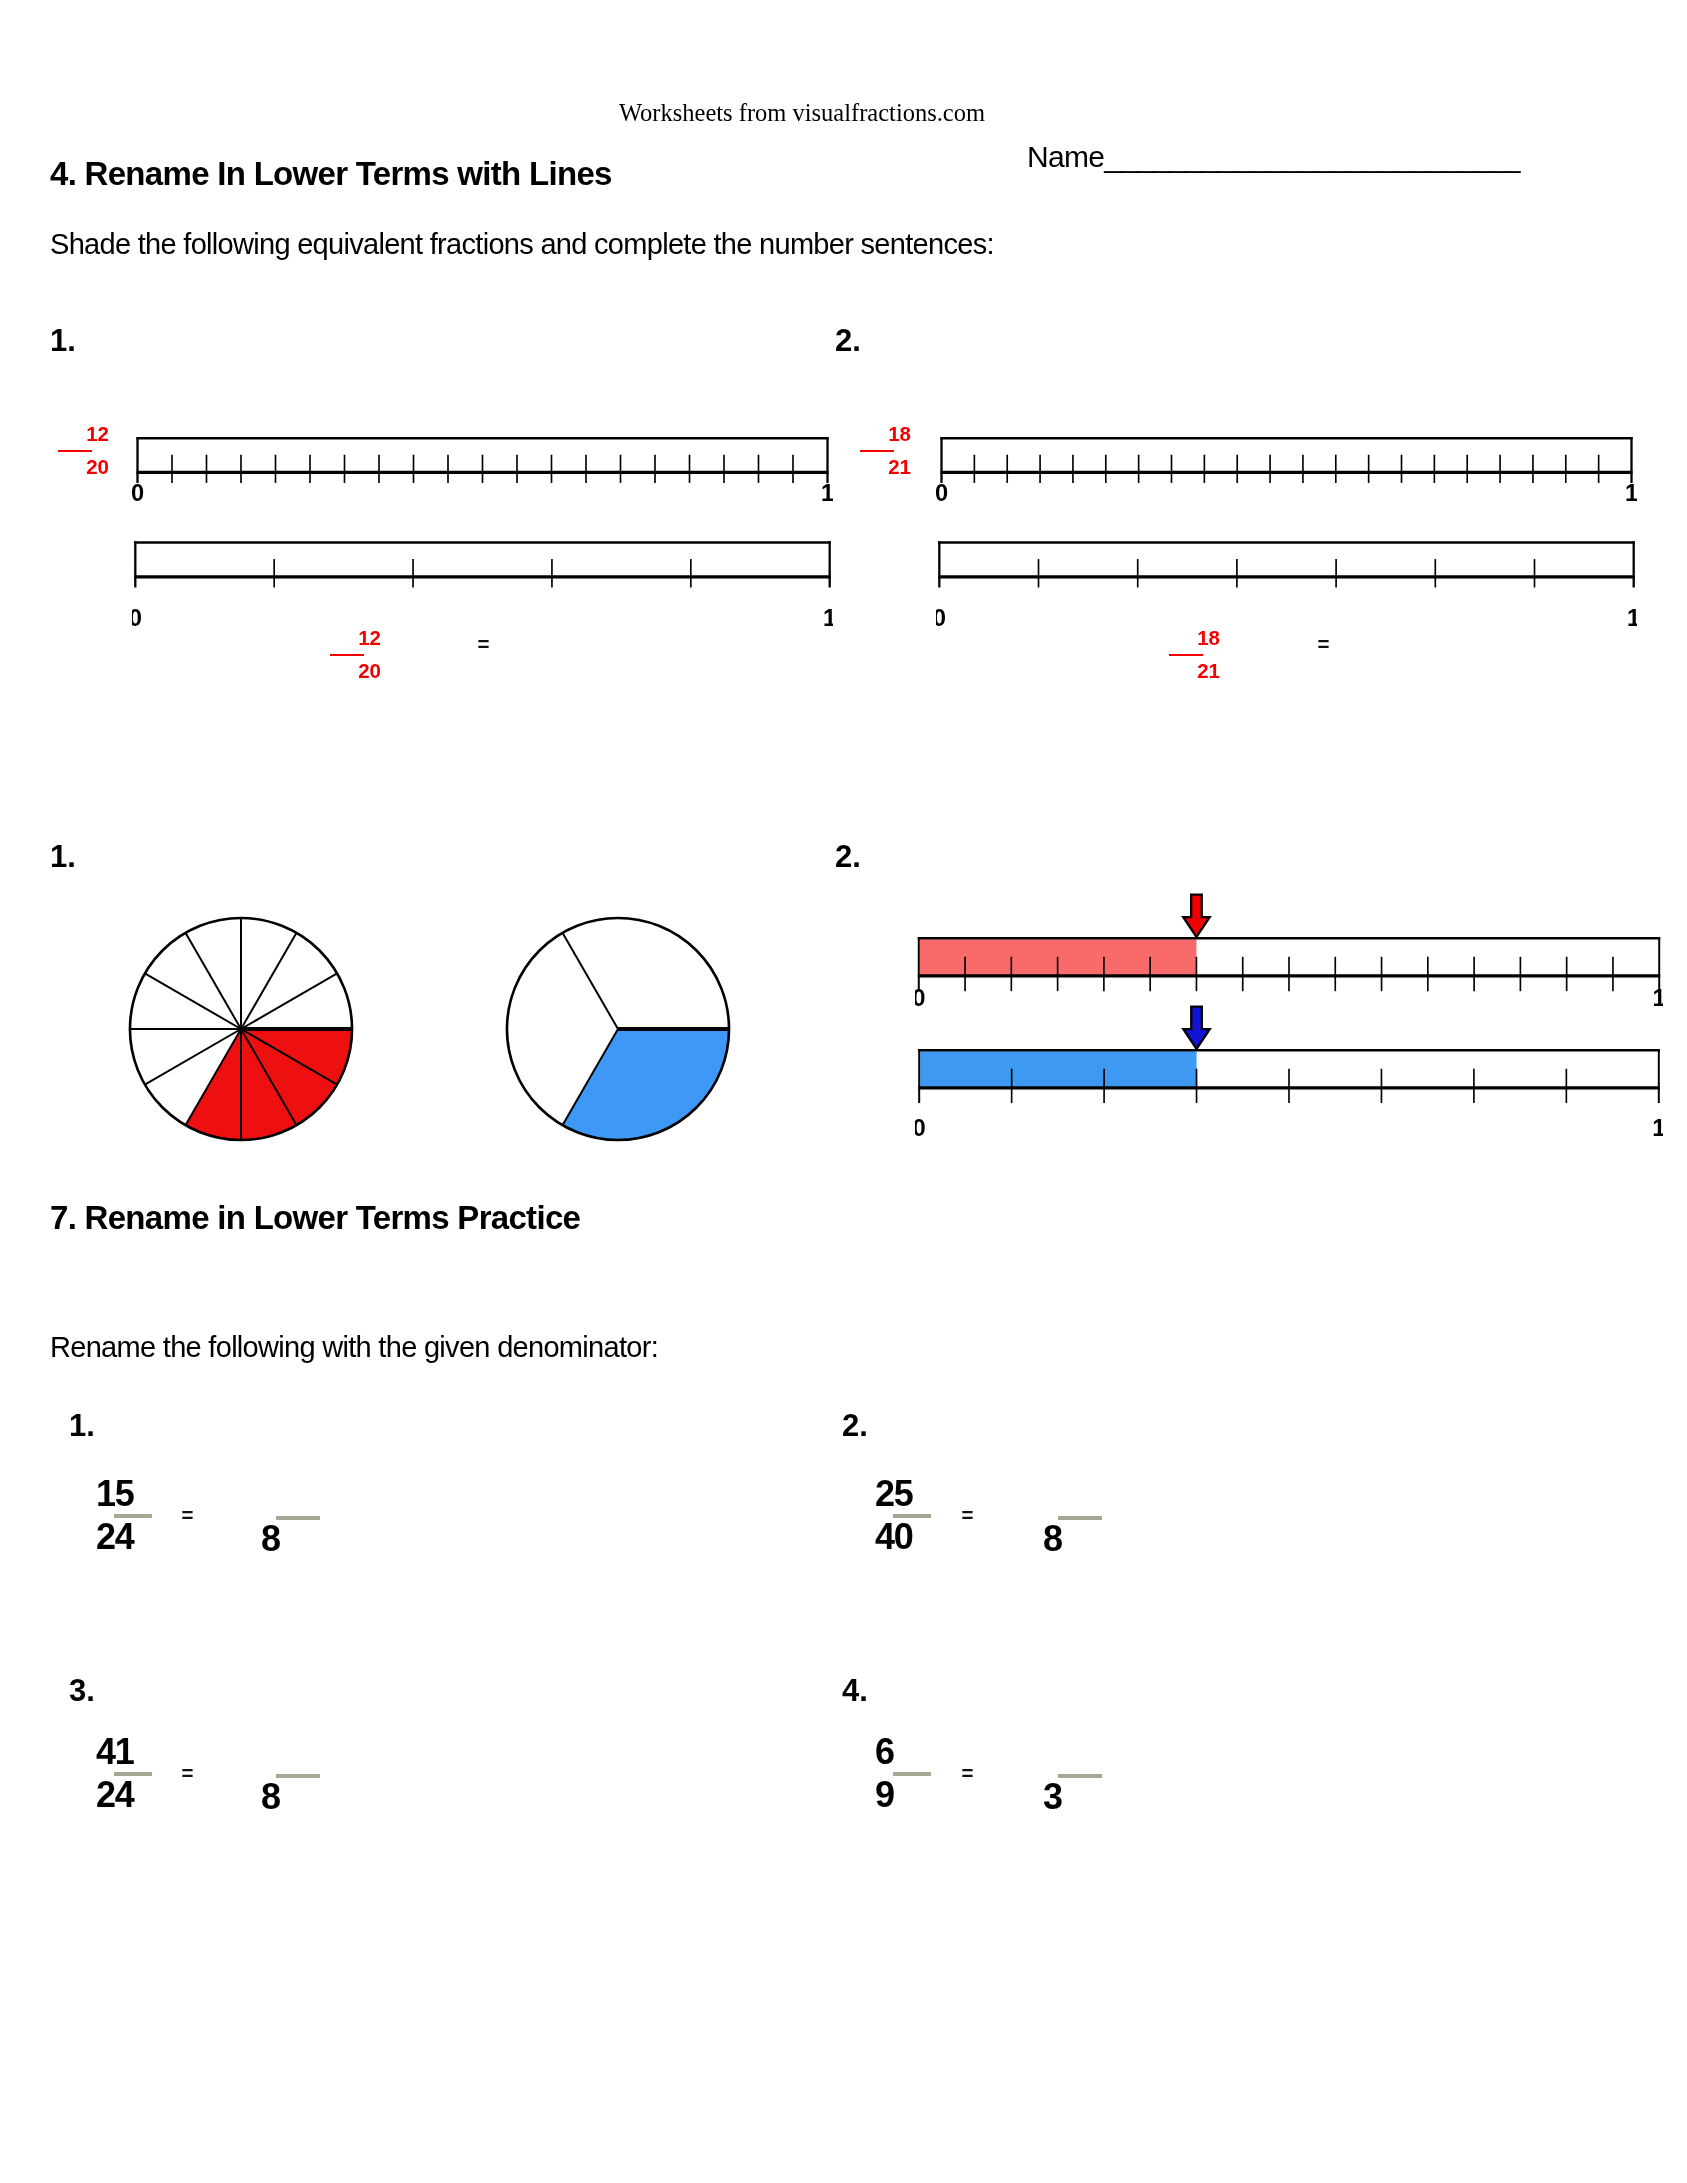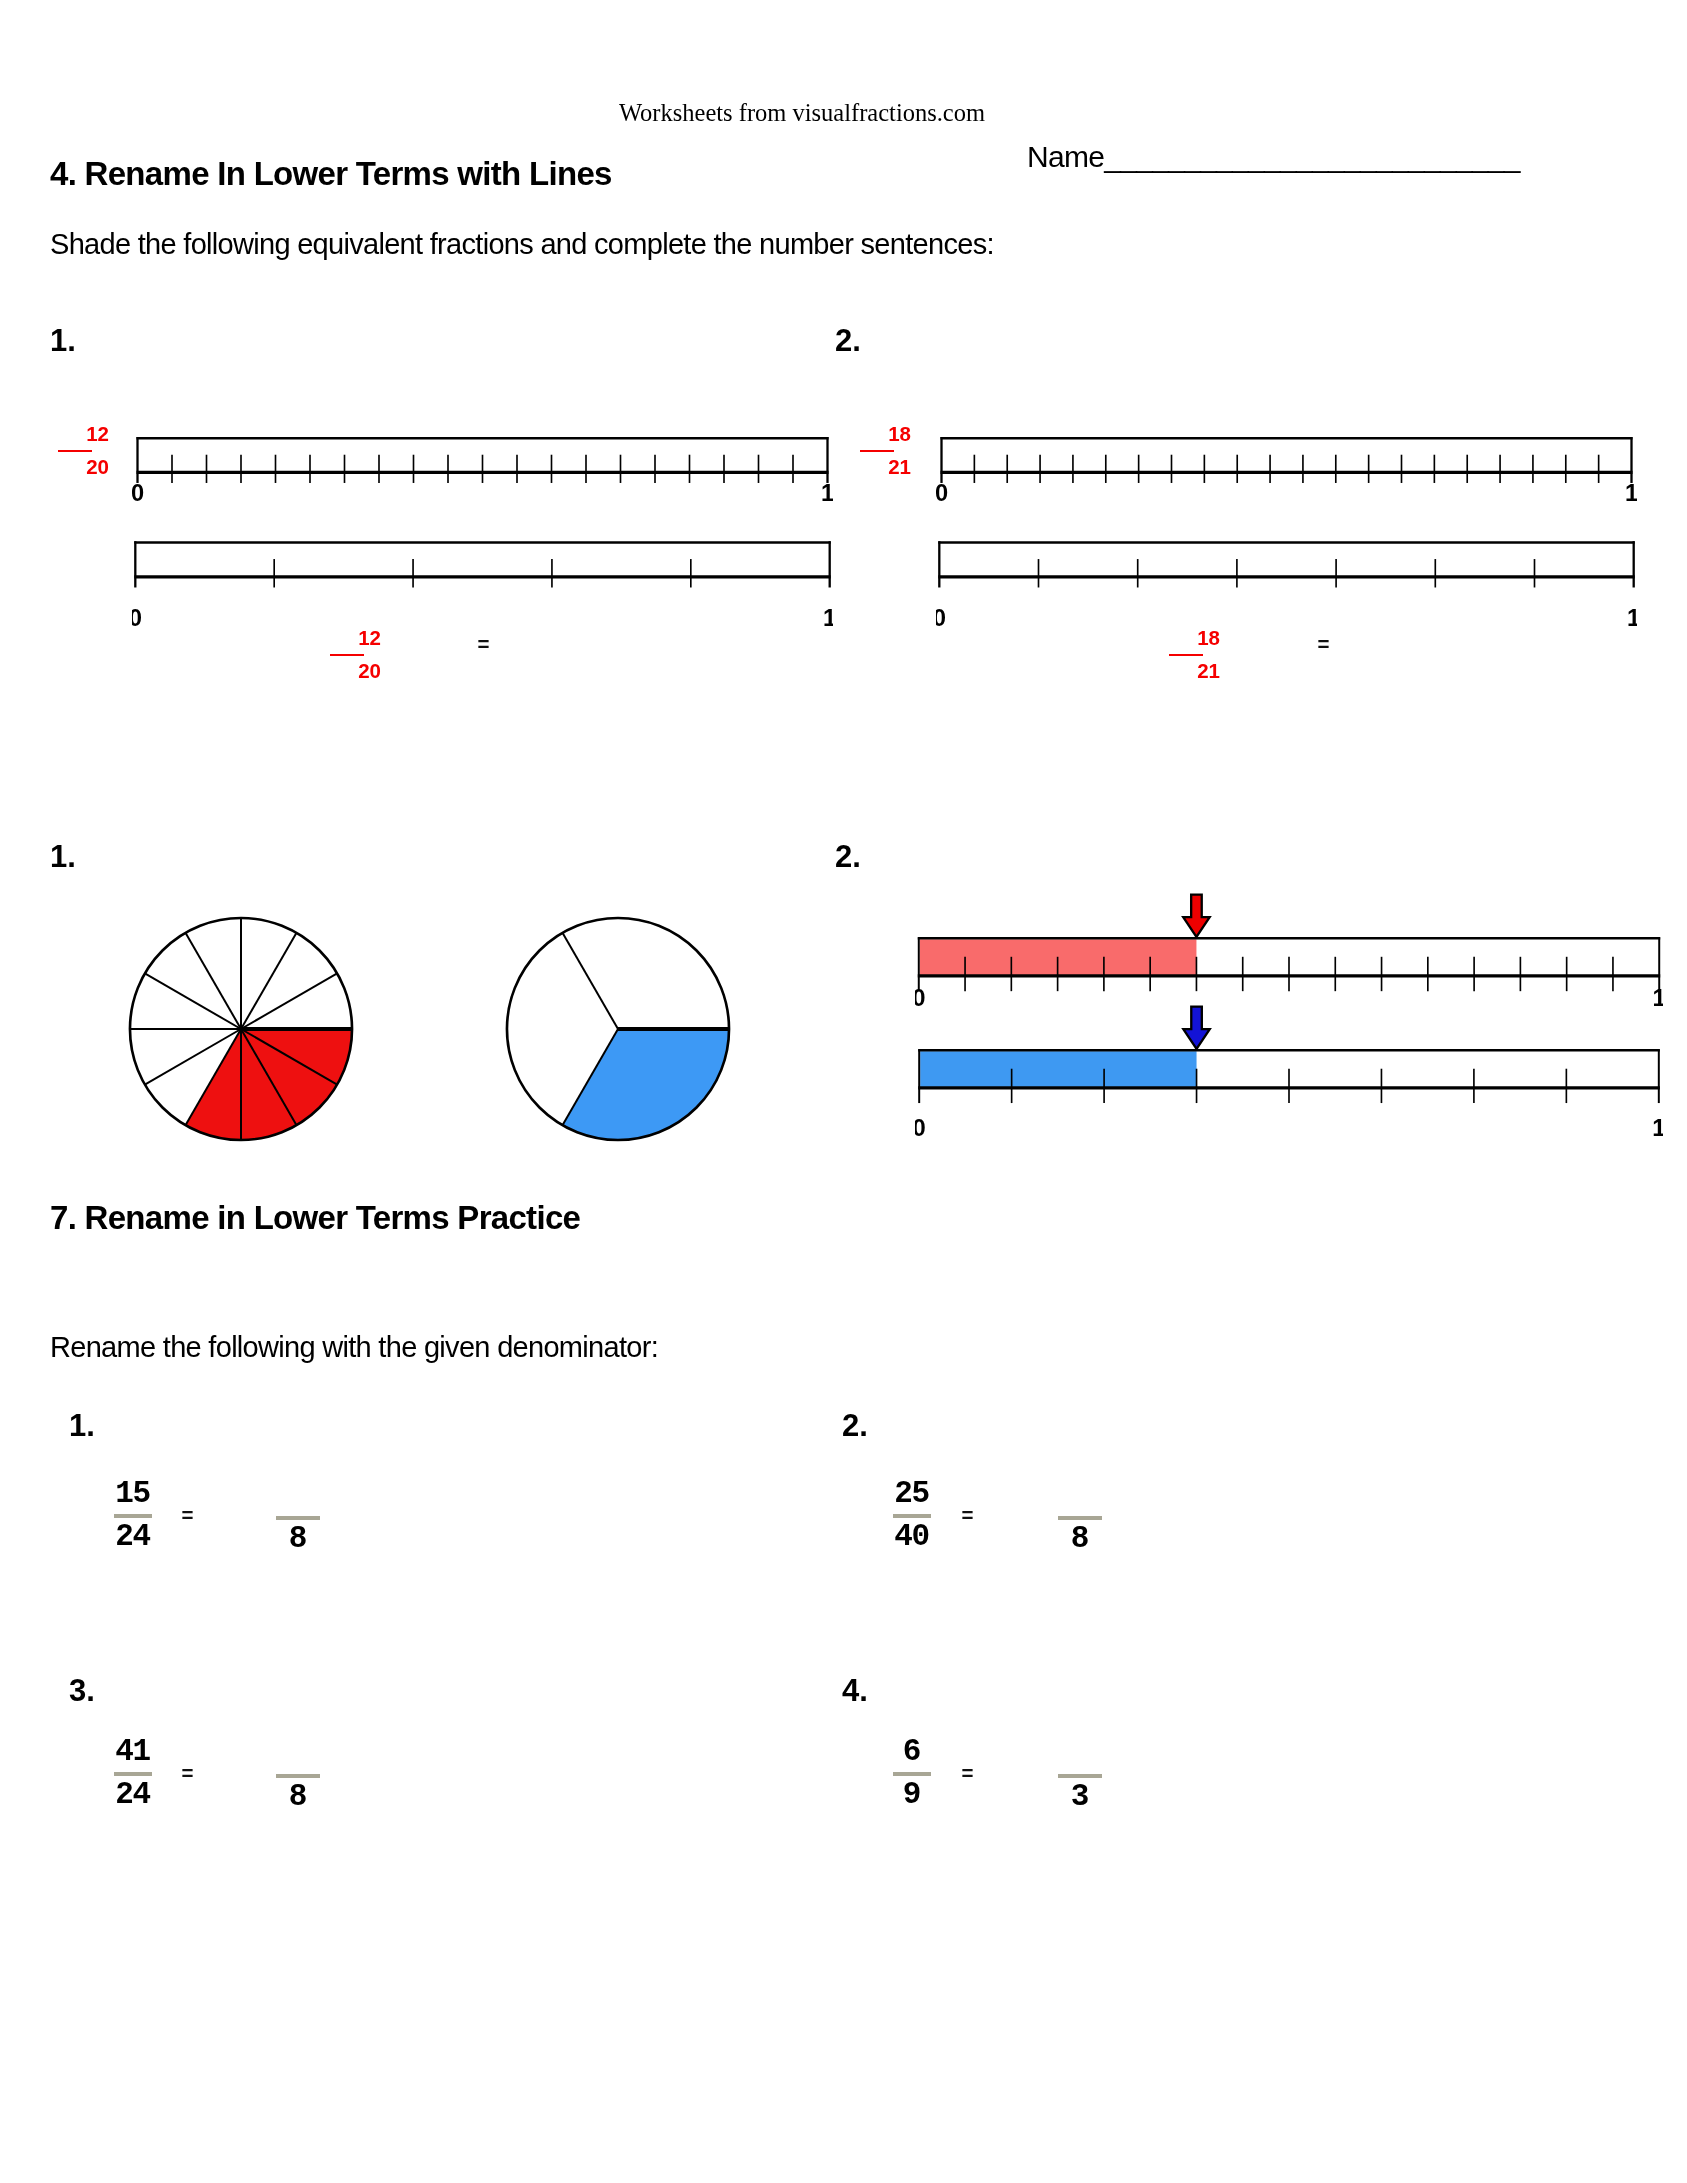--- a/index.html
+++ b/index.html
@@ -11,22 +11,22 @@
   .h1{font-weight:bold;font-size:33px;letter-spacing:-0.7px;}
   .body-text{font-size:29px;letter-spacing:-0.7px;}
   .name-line{font-size:30px;letter-spacing:-0.7px;}
   .plabel{font-weight:bold;font-size:31px;}
   
   .frac{width:69px;text-align:right;color:#f50000;font-weight:bold;
         font-size:20.5px;line-height:22.5px;}
   .frac .fbar{height:2.6px;width:34px;background:#f50000;margin:4px auto 4px auto;}
   .eq{font-weight:bold;font-size:20.5px;color:#111;width:33px;text-align:center;}
   
-  .frac7{width:73px;text-align:center;color:#000;font-weight:bold;
-         font-size:31px;line-height:30px;letter-spacing:-1.3px;font-family:Liberation Mono, monospace;}
+  .frac7{width:73px;color:#000;font-weight:bold;
+         font-size:36px;line-height:30px;letter-spacing:-1.3px;}
   .frac7 .fbar{height:4px;width:38px;background:#a8a695;margin:4.6px auto 4.6px auto;}
   .frac7.ans .fbar{width:44px;}
   svg{display:block;}
 </style>
 </head>
 <body>
 
 <div class="page">
 
   <div class="abs credit">Worksheets from visualfractions.com</div>

